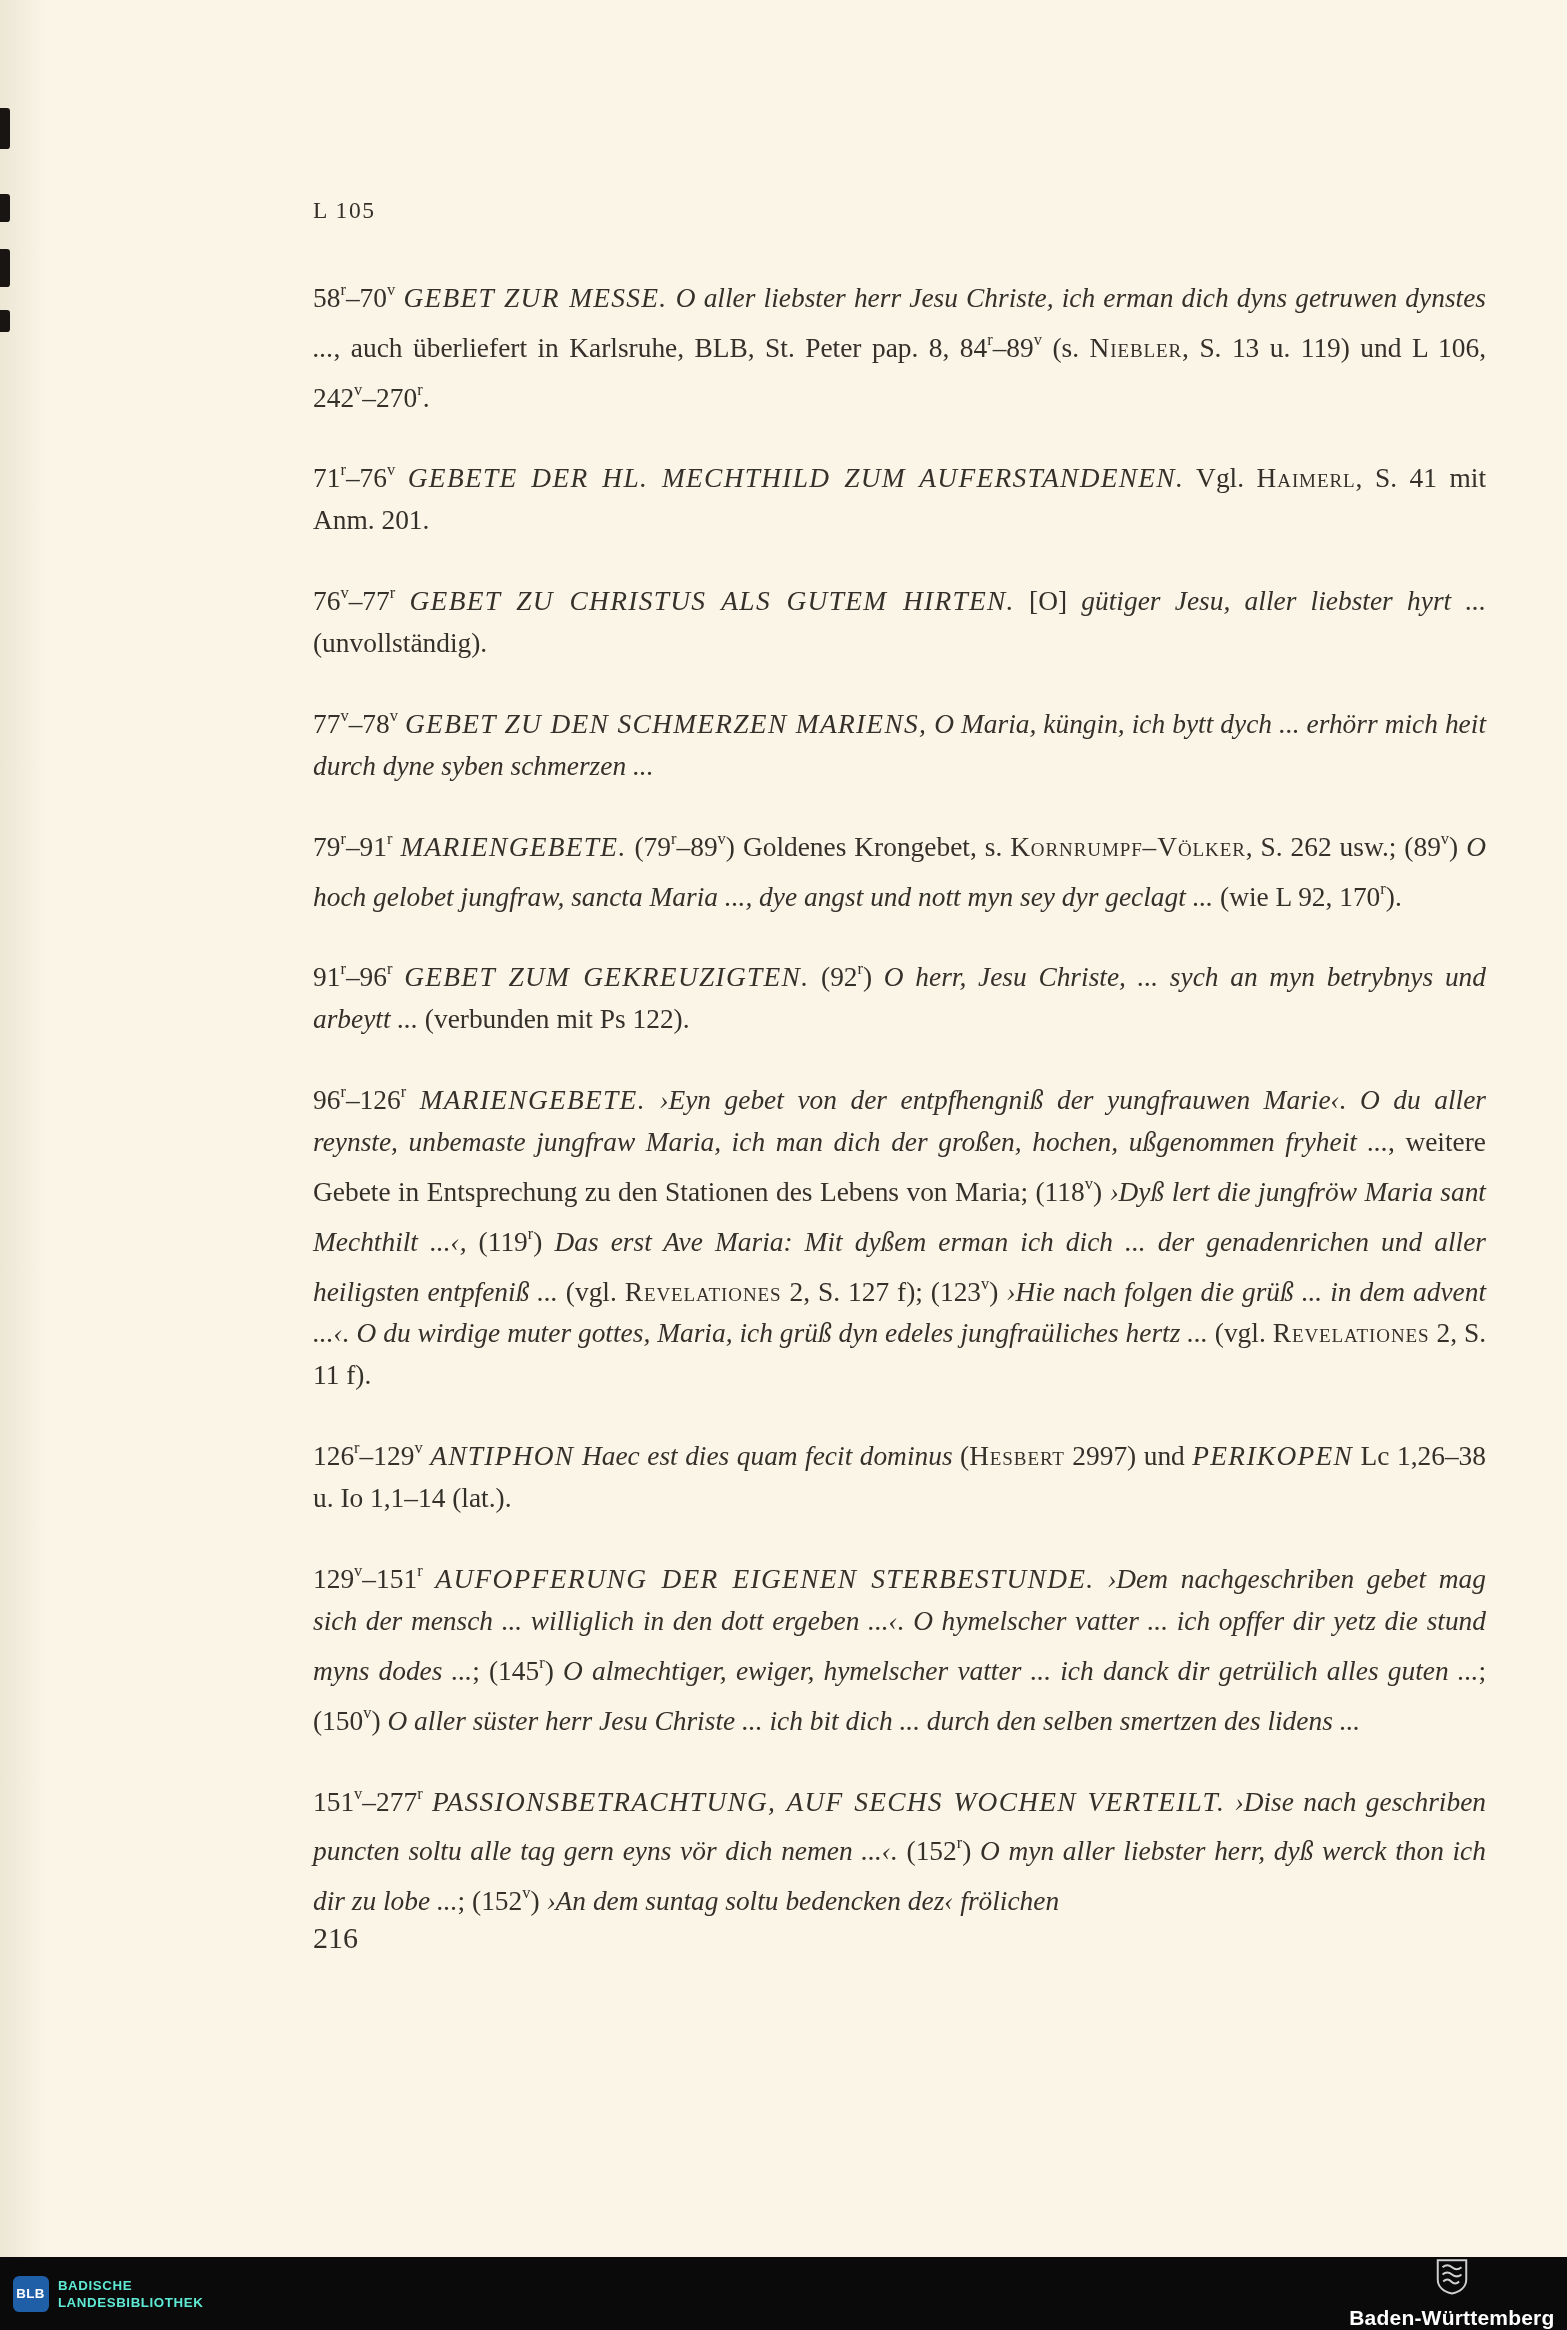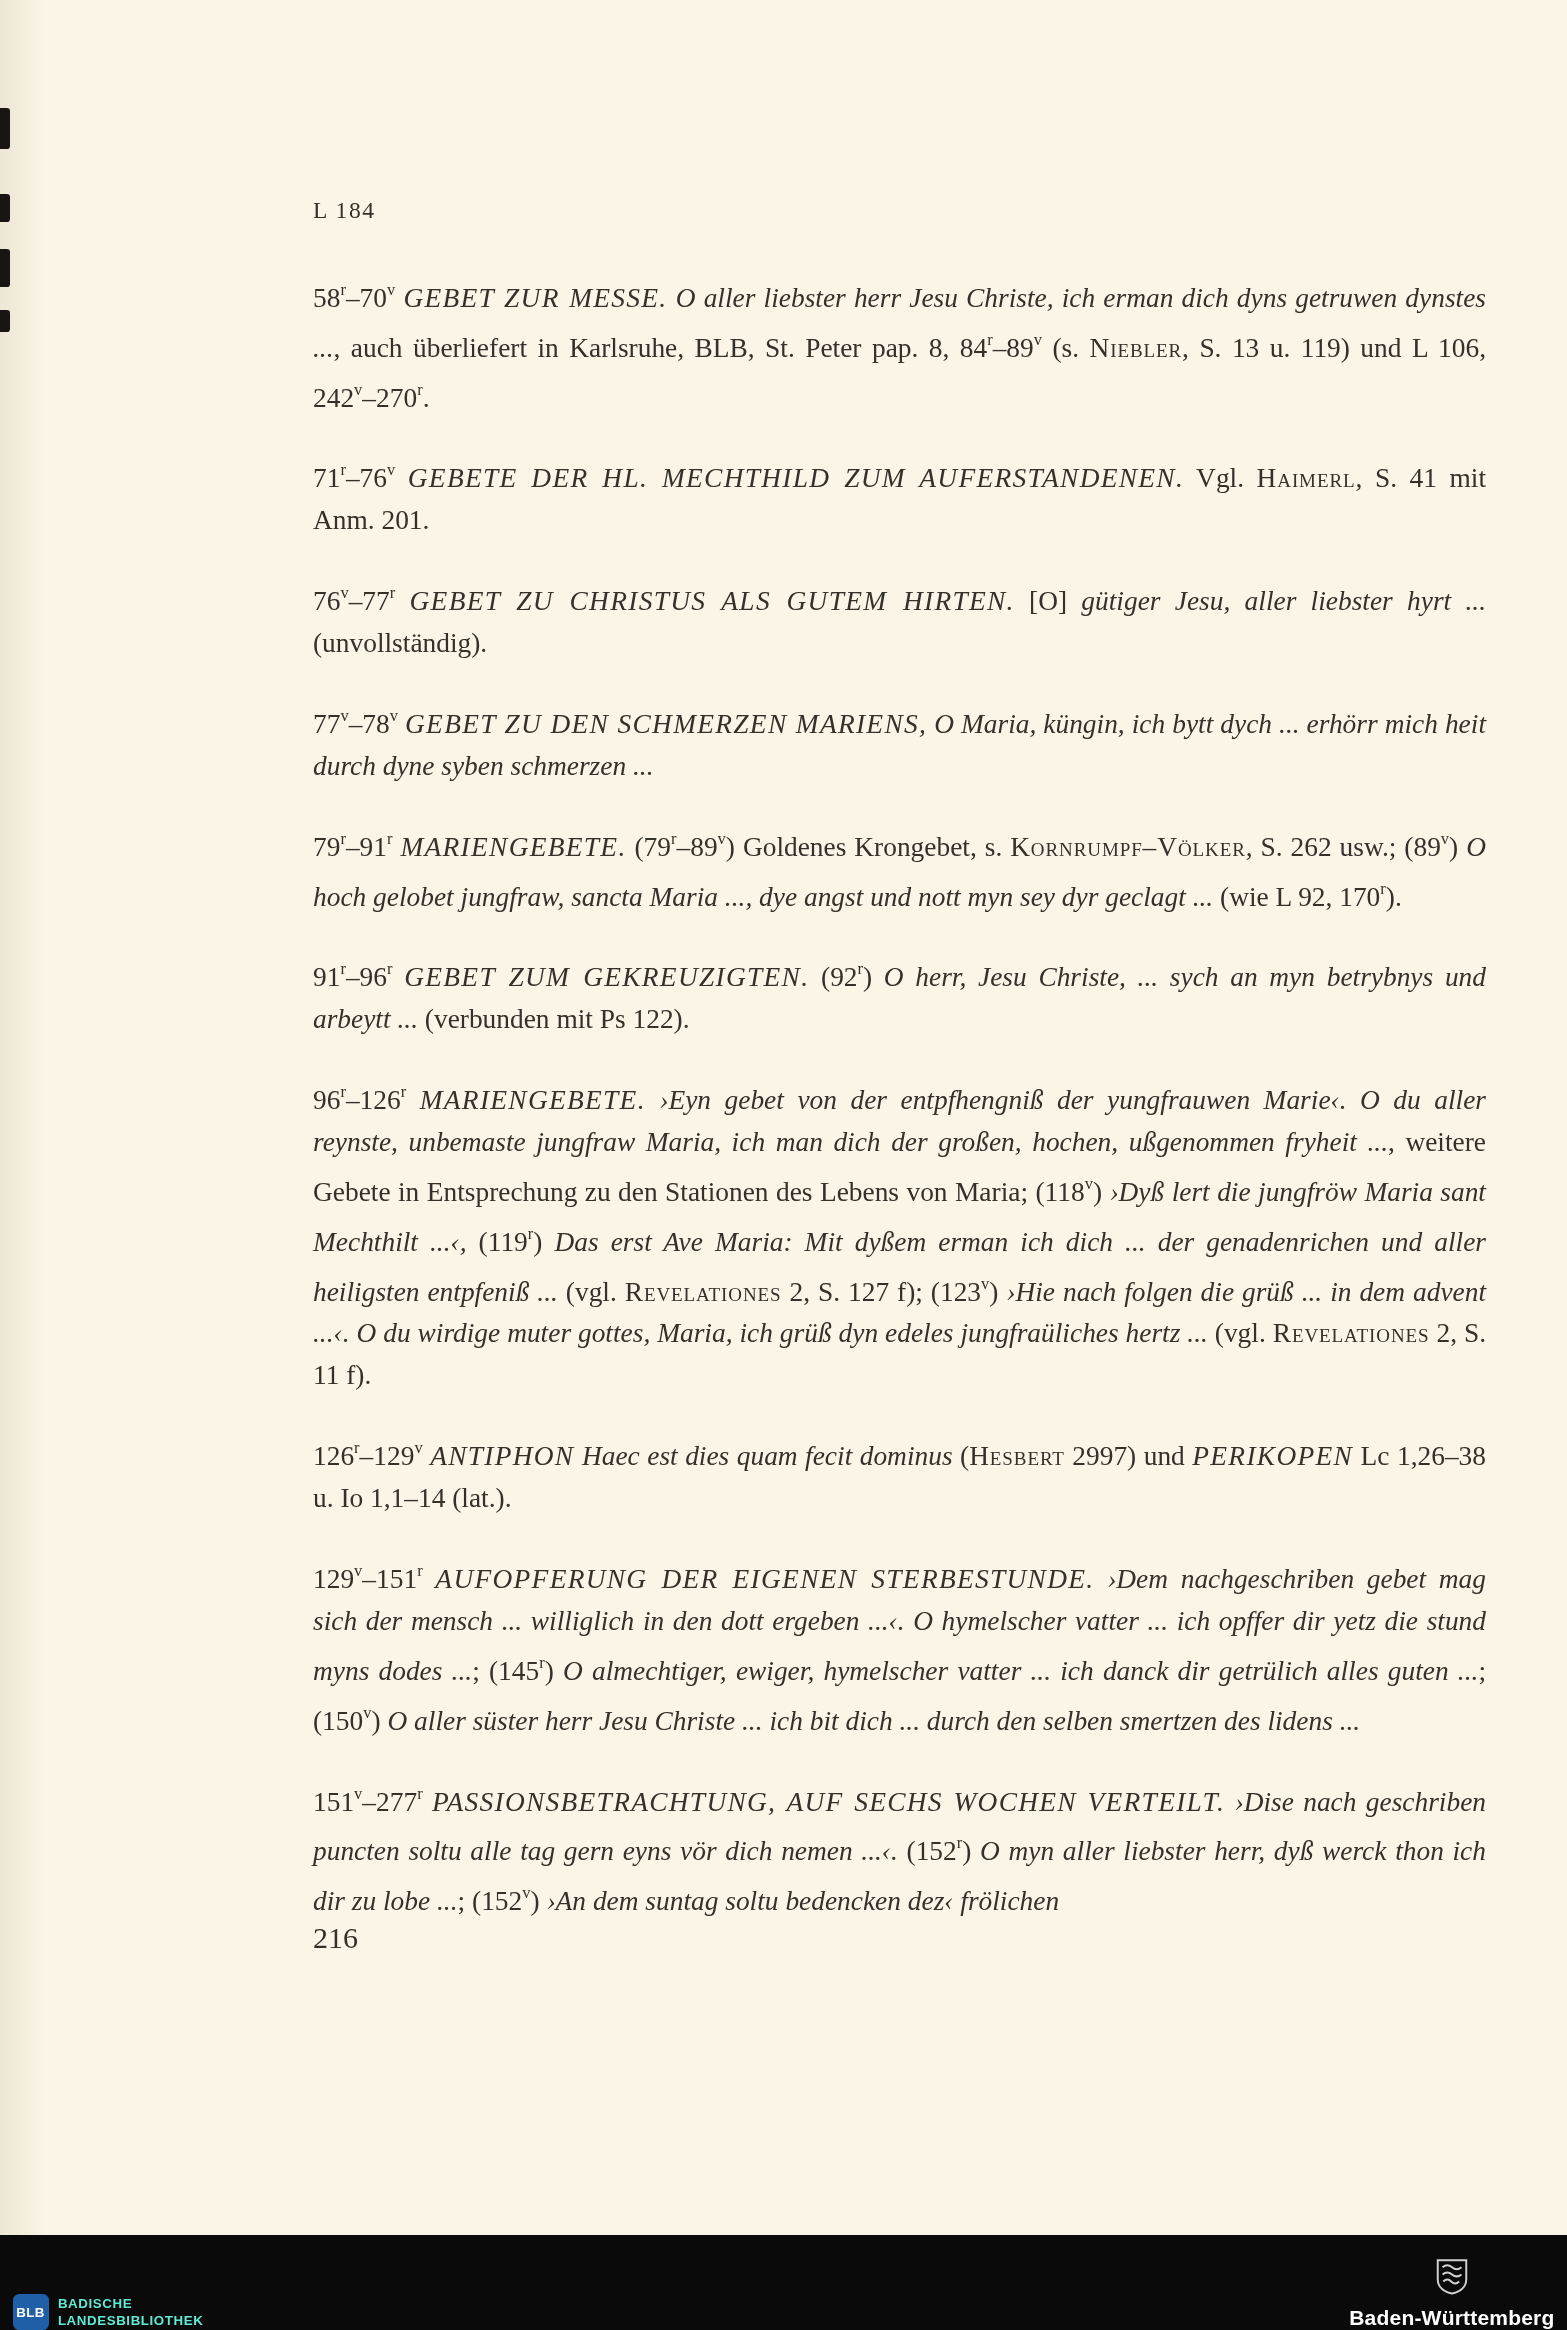--- a/index.html
+++ b/index.html
@@ -27,23 +27,23 @@
   }
   .seg{white-space:pre-wrap;}
   .seg-italic{font-style:italic;}
   .seg-caps{letter-spacing:1.3px;font-style:italic;}
   .seg-sc{font-variant:small-caps;letter-spacing:0.9px;}
   .seg-sup{font-size:16.5px;vertical-align:11.8px;letter-spacing:0;}
   .page-number{
     position:absolute;left:313px;top:1921px;font-size:30px;color:var(--ink,#34302a);
   }
   .footer{
-    position:absolute;left:0;right:0;bottom:0;height:95px;
+    position:absolute;left:0;right:0;bottom:0;height:73px;
     background:var(--footer-bg,#0a0a0a);
-    display:flex;align-items:flex-end;justify-content:space-between;
+    display:flex;align-items:center;justify-content:space-between;
     padding:0 12.5px;box-sizing:border-box;
     font-family:"Liberation Sans", sans-serif;
   }
   .footer-left{display:flex;align-items:center;gap:9.4px;}
   .blb-badge{
     width:36px;height:36px;border-radius:6.3px;background:var(--blb-blue,#1e5fa8);
     color:#ffffff;font-weight:bold;font-size:13.3px;letter-spacing:0.4px;
     display:flex;align-items:center;justify-content:center;
   }
   .lib-name{color:#5eead4;font-weight:bold;font-size:13.3px;line-height:17px;letter-spacing:0.6px;}
@@ -55,21 +55,21 @@
 <body>
 
 <div class="page-shade"></div>
 
 <div class="artifact" style="top:108px;height:41px;"></div>
 <div class="artifact" style="top:194px;height:28px;"></div>
 <div class="artifact" style="top:249px;height:38px;"></div>
 <div class="artifact" style="top:310px;height:22px;"></div>
 
 <div class="text-col">
-  <div class="sig">L 184</div>
+  <div class="sig">L 105</div>
   <div>
       <p class="entry"><span class="seg seg-plain">58</span><span class="seg seg-sup">r</span><span class="seg seg-plain">–70</span><span class="seg seg-sup">v</span><span class="seg seg-plain"> </span><span class="seg seg-caps">GEBET ZUR MESSE.</span><span class="seg seg-plain"> </span><span class="seg seg-italic">O aller liebster herr Jesu Christe, ich erman dich dyns getruwen dynstes ...</span><span class="seg seg-plain">, auch überliefert in Karlsruhe, BLB, St. Peter pap. 8, 84</span><span class="seg seg-sup">r</span><span class="seg seg-plain">–89</span><span class="seg seg-sup">v</span><span class="seg seg-plain"> (s. </span><span class="seg seg-sc">Niebler</span><span class="seg seg-plain">, S. 13 u. 119) und L 106, 242</span><span class="seg seg-sup">v</span><span class="seg seg-plain">–270</span><span class="seg seg-sup">r</span><span class="seg seg-plain">.</span></p>
       <p class="entry"><span class="seg seg-plain">71</span><span class="seg seg-sup">r</span><span class="seg seg-plain">–76</span><span class="seg seg-sup">v</span><span class="seg seg-plain"> </span><span class="seg seg-caps">GEBETE DER HL. MECHTHILD ZUM AUFERSTANDENEN.</span><span class="seg seg-plain"> Vgl. </span><span class="seg seg-sc">Haimerl</span><span class="seg seg-plain">, S. 41 mit Anm. 201.</span></p>
       <p class="entry"><span class="seg seg-plain">76</span><span class="seg seg-sup">v</span><span class="seg seg-plain">–77</span><span class="seg seg-sup">r</span><span class="seg seg-plain"> </span><span class="seg seg-caps">GEBET ZU CHRISTUS ALS GUTEM HIRTEN.</span><span class="seg seg-plain"> [O] </span><span class="seg seg-italic">gütiger Jesu, aller liebster hyrt ...</span><span class="seg seg-plain"> (unvollständig).</span></p>
       <p class="entry"><span class="seg seg-plain">77</span><span class="seg seg-sup">v</span><span class="seg seg-plain">–78</span><span class="seg seg-sup">v</span><span class="seg seg-plain"> </span><span class="seg seg-caps">GEBET ZU DEN SCHMERZEN MARIENS,</span><span class="seg seg-plain"> </span><span class="seg seg-italic">O Maria, küngin, ich bytt dych ... erhörr mich heit durch dyne syben schmerzen ...</span></p>
       <p class="entry"><span class="seg seg-plain">79</span><span class="seg seg-sup">r</span><span class="seg seg-plain">–91</span><span class="seg seg-sup">r</span><span class="seg seg-plain"> </span><span class="seg seg-caps">MARIENGEBETE.</span><span class="seg seg-plain"> (79</span><span class="seg seg-sup">r</span><span class="seg seg-plain">–89</span><span class="seg seg-sup">v</span><span class="seg seg-plain">) Goldenes Krongebet, s. </span><span class="seg seg-sc">Kornrumpf–Völker</span><span class="seg seg-plain">, S. 262 usw.; (89</span><span class="seg seg-sup">v</span><span class="seg seg-plain">) </span><span class="seg seg-italic">O hoch gelobet jungfraw, sancta Maria ..., dye angst und nott myn sey dyr geclagt ...</span><span class="seg seg-plain"> (wie L 92, 170</span><span class="seg seg-sup">r</span><span class="seg seg-plain">).</span></p>
       <p class="entry"><span class="seg seg-plain">91</span><span class="seg seg-sup">r</span><span class="seg seg-plain">–96</span><span class="seg seg-sup">r</span><span class="seg seg-plain"> </span><span class="seg seg-caps">GEBET ZUM GEKREUZIGTEN.</span><span class="seg seg-plain"> (92</span><span class="seg seg-sup">r</span><span class="seg seg-plain">) </span><span class="seg seg-italic">O herr, Jesu Christe, ... sych an myn betrybnys und arbeytt ...</span><span class="seg seg-plain"> (verbunden mit Ps 122).</span></p>
       <p class="entry"><span class="seg seg-plain">96</span><span class="seg seg-sup">r</span><span class="seg seg-plain">–126</span><span class="seg seg-sup">r</span><span class="seg seg-plain"> </span><span class="seg seg-caps">MARIENGEBETE.</span><span class="seg seg-plain"> </span><span class="seg seg-italic">›Eyn gebet von der entpfhengniß der yungfrauwen Marie‹.</span><span class="seg seg-plain"> </span><span class="seg seg-italic">O du aller reynste, unbemaste jungfraw Maria, ich man dich der großen, hochen, ußgenommen fryheit ...</span><span class="seg seg-plain">, weitere Gebete in Entsprechung zu den Stationen des Lebens von Maria; (118</span><span class="seg seg-sup">v</span><span class="seg seg-plain">) </span><span class="seg seg-italic">›Dyß lert die jungfröw Maria sant Mechthilt ...‹,</span><span class="seg seg-plain"> (119</span><span class="seg seg-sup">r</span><span class="seg seg-plain">) </span><span class="seg seg-italic">Das erst Ave Maria: Mit dyßem erman ich dich ... der genadenrichen und aller heiligsten entpfeniß ...</span><span class="seg seg-plain"> (vgl. </span><span class="seg seg-sc">Revelationes</span><span class="seg seg-plain"> 2, S. 127 f); (123</span><span class="seg seg-sup">v</span><span class="seg seg-plain">) </span><span class="seg seg-italic">›Hie nach folgen die grüß ... in dem advent ...‹.</span><span class="seg seg-plain"> </span><span class="seg seg-italic">O du wirdige muter gottes, Maria, ich grüß dyn edeles jungfraüliches hertz ...</span><span class="seg seg-plain"> (vgl. </span><span class="seg seg-sc">Revelationes</span><span class="seg seg-plain"> 2, S. 11 f).</span></p>
       <p class="entry"><span class="seg seg-plain">126</span><span class="seg seg-sup">r</span><span class="seg seg-plain">–129</span><span class="seg seg-sup">v</span><span class="seg seg-plain"> </span><span class="seg seg-caps">ANTIPHON</span><span class="seg seg-plain"> </span><span class="seg seg-italic">Haec est dies quam fecit dominus</span><span class="seg seg-plain"> (</span><span class="seg seg-sc">Hesbert</span><span class="seg seg-plain"> 2997) und </span><span class="seg seg-caps">PERIKOPEN</span><span class="seg seg-plain"> Lc 1,26–38 u. Io 1,1–14 (lat.).</span></p>
       <p class="entry"><span class="seg seg-plain">129</span><span class="seg seg-sup">v</span><span class="seg seg-plain">–151</span><span class="seg seg-sup">r</span><span class="seg seg-plain"> </span><span class="seg seg-caps">AUFOPFERUNG DER EIGENEN STERBESTUNDE.</span><span class="seg seg-plain"> </span><span class="seg seg-italic">›Dem nachgeschriben gebet mag sich der mensch ... williglich in den dott ergeben ...‹.</span><span class="seg seg-plain"> </span><span class="seg seg-italic">O hymelscher vatter ... ich opffer dir yetz die stund myns dodes ...</span><span class="seg seg-plain">; (145</span><span class="seg seg-sup">r</span><span class="seg seg-plain">) </span><span class="seg seg-italic">O almechtiger, ewiger, hymelscher vatter ... ich danck dir getrülich alles guten ...</span><span class="seg seg-plain">; (150</span><span class="seg seg-sup">v</span><span class="seg seg-plain">) </span><span class="seg seg-italic">O aller süster herr Jesu Christe ... ich bit dich ... durch den selben smertzen des lidens ...</span></p>

